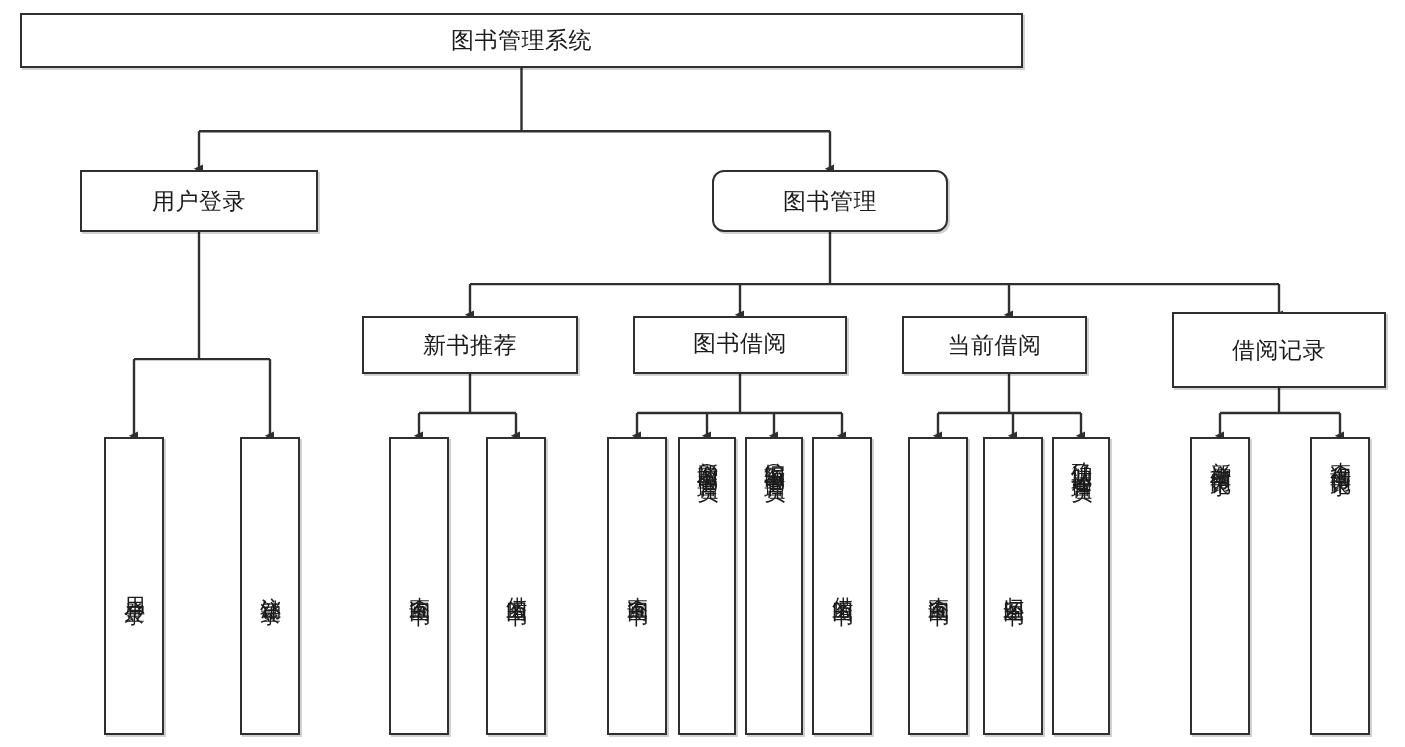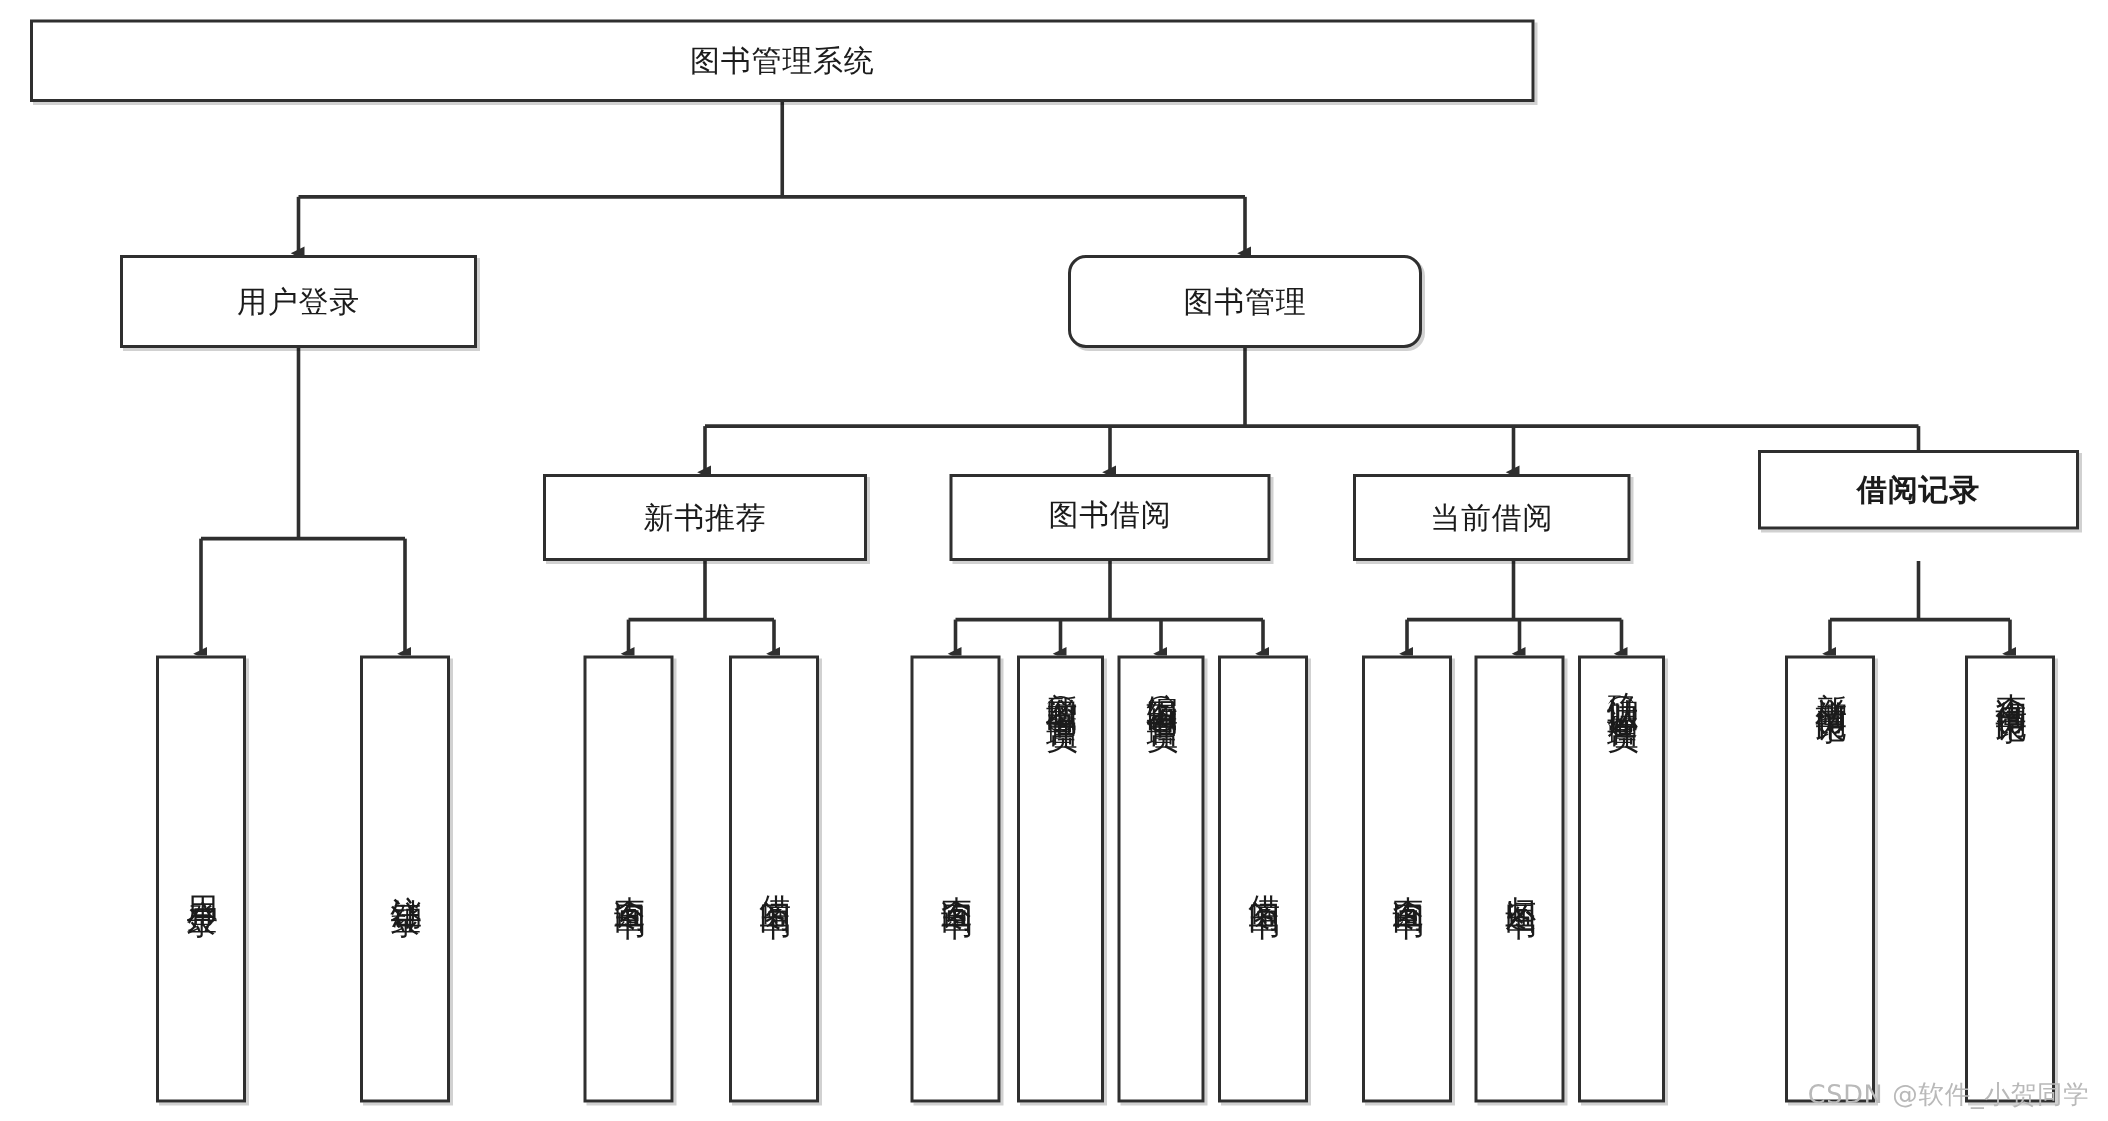--- a/index.html
+++ b/index.html
@@ -36,21 +36,21 @@
     justify-content: center;
     color: #1b1b1b;
   }
   .node-label {
     display: block;
     text-align: center;
     line-height: 1.15;
     letter-spacing: 0.5px;
   }
   .node.horizontal .node-label {
-    font-size: 20px;
+    font-size: 23px;
     writing-mode: horizontal-tb;
   }
   .node.vertical {
     align-items: flex-start;
     justify-content: center;
     padding-top: 6px;
   }
   .node.vertical .node-label {
     writing-mode: vertical-rl;
     text-orientation: upright;
@@ -132,21 +132,21 @@
       </div>
       <div class="node horizontal" id="node-new-book-rec" style="left: 362px; top: 316px; width: 216px; height: 58px; align-items: center;">
         <span class="node-label">新书推荐</span>
       </div>
       <div class="node horizontal" id="node-book-borrow" style="left: 633px; top: 316px; width: 214px; height: 58px; font-family: Liberation Mono, monospace;">
         <span class="node-label">图书借阅</span>
       </div>
       <div class="node horizontal" id="node-current-borrow" style="left: 902px; top: 316px; width: 185px; height: 58px;">
         <span class="node-label">当前借阅</span>
       </div>
-      <div class="node horizontal" id="node-borrow-record" style="left: 1172px; top: 300px; width: 214px; height: 53px; font-weight: bold;">
+      <div class="node horizontal" id="node-borrow-record" style="left: 1172px; top: 312px; width: 214px; height: 76px;">
         <span class="node-label">借阅记录</span>
       </div>
       <div class="node vertical centered" id="node-leaf-user-login" style="left: 104px; top: 437px; width: 60px; height: 298px;">
         <span class="node-label">用户登录</span>
       </div>
       <div class="node vertical centered" id="node-leaf-user-logout" style="left: 240px; top: 437px; width: 60px; height: 298px;">
         <span class="node-label">注销登录</span>
       </div>
       <div class="node vertical centered" id="node-leaf-rec-query" style="left: 389px; top: 437px; width: 60px; height: 298px;">
         <span class="node-label">查询图书</span>
@@ -176,14 +176,13 @@
         <span class="node-label">确认归还（管理员）</span>
       </div>
       <div class="node vertical" id="node-leaf-br-add" style="left: 1190px; top: 437px; width: 60px; height: 298px;">
         <span class="node-label">新增借阅记录</span>
       </div>
       <div class="node vertical" id="node-leaf-br-query" style="left: 1310px; top: 437px; width: 60px; height: 298px;">
         <span class="node-label">查询借阅记录</span>
       </div>
     </div>
 
-  <div class="watermark">CSDN @软件_小贺同学</div>
 </div>
 
 </body></html>

